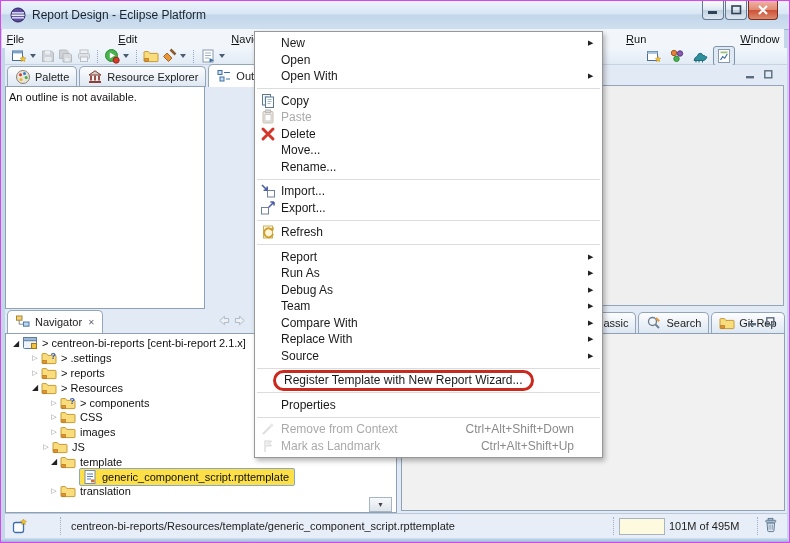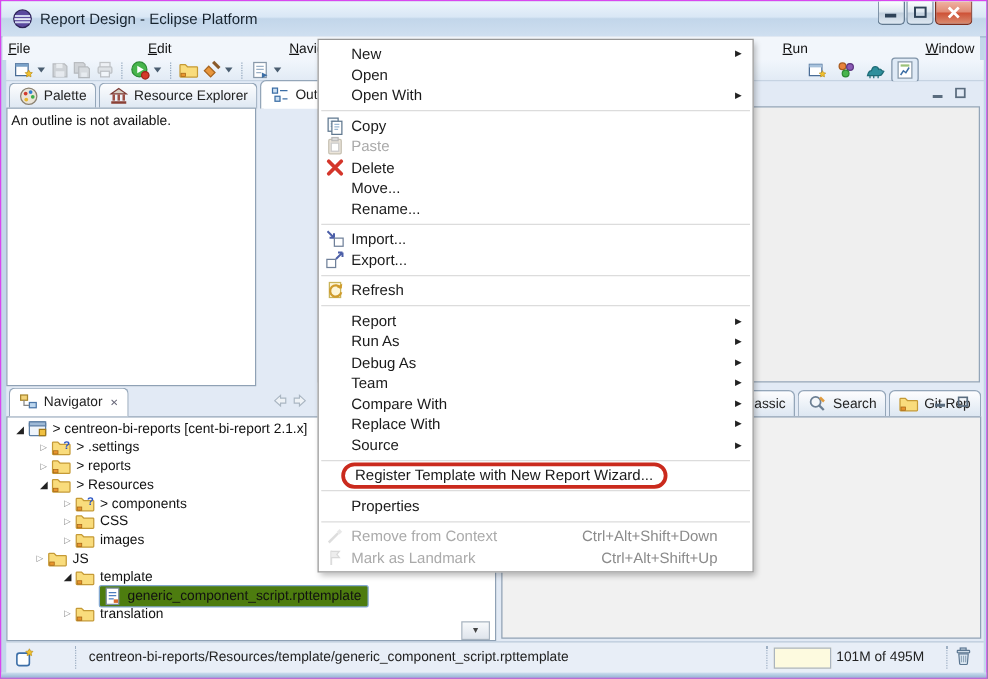--- a/index.html
+++ b/index.html
@@ -52,21 +52,21 @@
   .pmgroup{position:absolute;display:flex;gap:5px;align-items:center;}
   .pmbtn{width:13px;height:11px;display:flex;align-items:center;justify-content:center;}
   
   #navigator-panel .tarrowbar{position:absolute;left:212px;top:4px;display:flex;gap:4px;}
   #nav-content{left:0;top:22px;width:392px;height:180px;overflow:hidden;padding-top:2px;}
   .trow{height:14.8px;display:flex;align-items:center;font-size:11px;color:#111;white-space:nowrap;}
   .tarrow{width:12px;text-align:center;font-size:7px;color:#888;flex:0 0 12px;}
   .tarrow.open{font-size:8px;color:#222;}
   .ticon{width:17px;display:flex;flex:0 0 17px;}
   .tlabel{padding:0 3px;}
-  .selbox{display:inline-flex;align-items:center;background:#4d7c0f;
+  .selbox{display:inline-flex;align-items:center;background:#fde047;
     border:1px solid #84a8d0;border-radius:2px;padding:0 2px;}
   #nav-scroll{position:absolute;left:364px;top:186px;width:21px;height:13px;
     border:1px solid #a8b4c0;background:linear-gradient(#f7f9fb,#dfe5ec);
     font-size:7px;color:#444;display:flex;align-items:center;justify-content:center;}
   
   #right-stack{position:absolute;left:394px;top:246px;width:388px;height:202px;}
   #right-tabs{left:0;top:0;padding-left:186px;width:100%;box-sizing:border-box;}
   #right-content{left:2px;top:22px;width:384px;height:178px;background:#f1f1f1;}
   
   #statusbar{position:absolute;left:4px;top:512px;width:782px;height:25px;
@@ -412,21 +412,21 @@
           <div class="trow" style="padding-left: 42px;">
             <span class="tarrow">▷</span>
             <span class="ticon">
               <svg width="16" height="16" viewBox="0 0 16 16">
                 <path d="M1 13 V4.2 Q1 3.6 1.6 3.6 H5.2 L7 5.4 H14.4 Q15 5.4 15 6 V13 Q15 13.6 14.4 13.6 H1.6 Q1 13.6 1 13 Z" fill="#f9dc7c" stroke="#c59a36"></path>
                 <rect x="1.8" y="10.6" width="3.6" height="2.6" fill="#e8962e" stroke="#a66414" stroke-width="0.6"></rect>
               </svg>
             </span>
             <span class="tlabel">images</span>
           </div>
-          <div class="trow" style="padding-left: 20px;">
+          <div class="trow" style="padding-left: 34px;">
             <span class="tarrow">▷</span>
             <span class="ticon">
               <svg width="16" height="16" viewBox="0 0 16 16">
                 <path d="M1 13 V4.2 Q1 3.6 1.6 3.6 H5.2 L7 5.4 H14.4 Q15 5.4 15 6 V13 Q15 13.6 14.4 13.6 H1.6 Q1 13.6 1 13 Z" fill="#f9dc7c" stroke="#c59a36"></path>
                 <rect x="1.8" y="10.6" width="3.6" height="2.6" fill="#e8962e" stroke="#a66414" stroke-width="0.6"></rect>
               </svg>
             </span>
             <span class="tlabel">JS</span>
           </div>
           <div class="trow" style="padding-left: 42px;">

